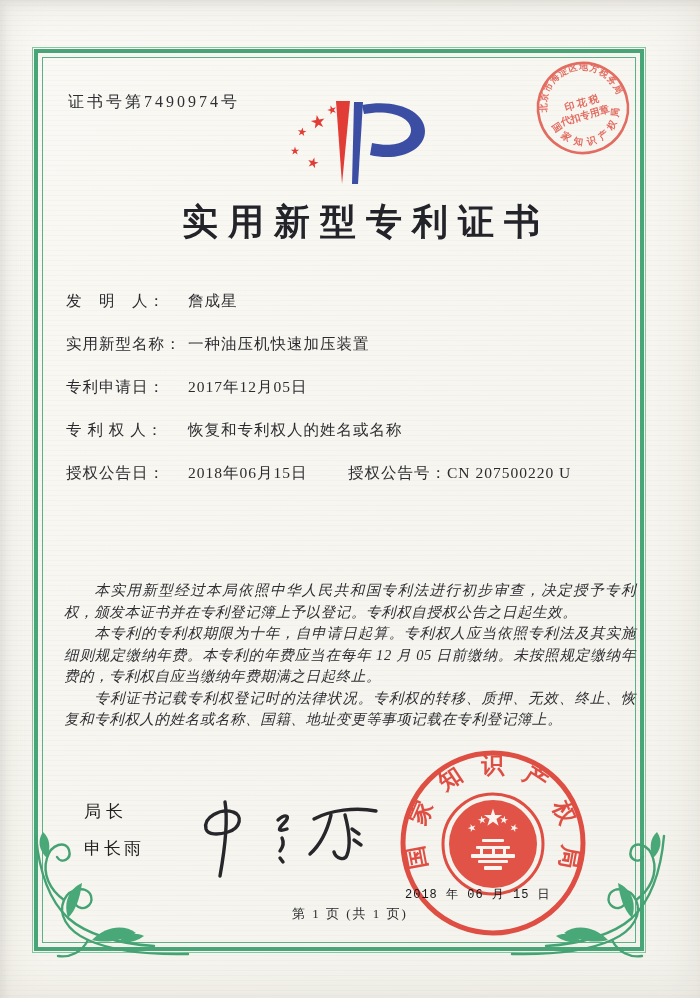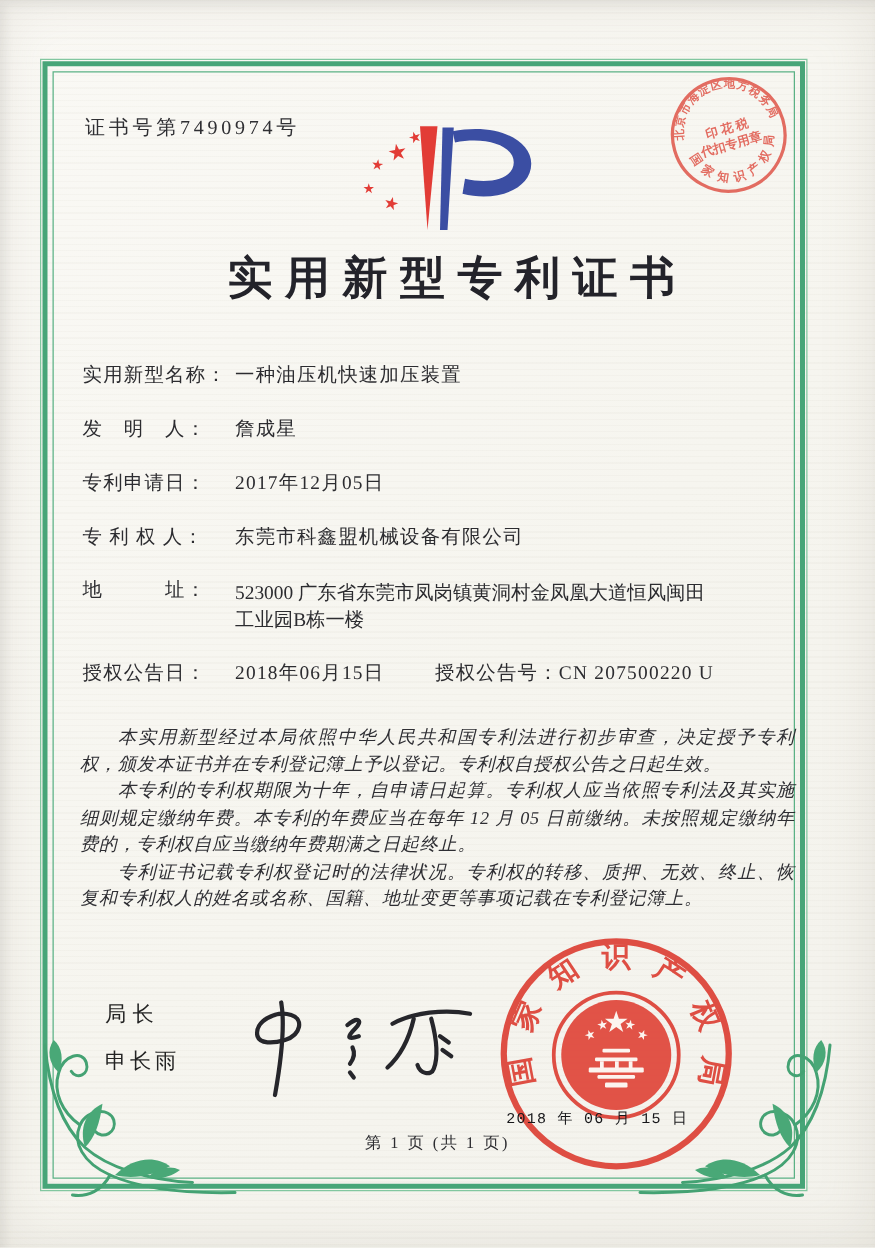--- a/index.html
+++ b/index.html
@@ -128,33 +128,30 @@
       <use href="#star" transform="translate(16,34) scale(0.46) rotate(8)"></use>
       <use href="#star" transform="translate(9,53) scale(0.44)"></use>
       <use href="#star" transform="translate(27,65) scale(0.56) rotate(14)"></use>
     </g>
   </svg>
 
   <div class="title">实用新型专利证书</div>
 
   <div class="fields">
     <div class="field-row">
+      <span class="field-label">发　明　人：</span><span class="field-value">詹成星</span>
+    </div>
+    <div class="field-row">
       <span class="field-label">实用新型名称：</span><span class="field-value">一种油压机快速加压装置</span>
     </div>
     <div class="field-row">
-      <span class="field-label">发　明　人：</span><span class="field-value">詹成星</span>
-    </div>
-    <div class="field-row">
       <span class="field-label">专利申请日：</span><span class="field-value">2017年12月05日</span>
     </div>
     <div class="field-row">
-      <span class="field-label">专 利 权 人：</span><span class="field-value">东莞市科鑫盟机械设备有限公司</span>
-    </div>
-    <div class="field-row" style="margin-bottom:22px;">
-      <span class="field-label">地　　　址：</span><span class="addr-wrap"><span>523000 广东省东莞市凤岗镇黄洞村金凤凰大道恒风闽田</span><br><span>工业园B栋一楼</span></span>
+      <span class="field-label">专 利 权 人：</span><span class="field-value">恢复和专利权人的姓名或名称</span>
     </div>
     <div class="field-row grant-row">
       <span class="field-label">授权公告日：</span><span class="field-value">2018年06月15日</span>
       <span class="grant-no">
         <span class="field-label" style="min-width:0;">授权公告号：</span><span class="field-value">CN 207500220 U</span>
       </span>
     </div>
   </div>
 
   <div class="body-text">

